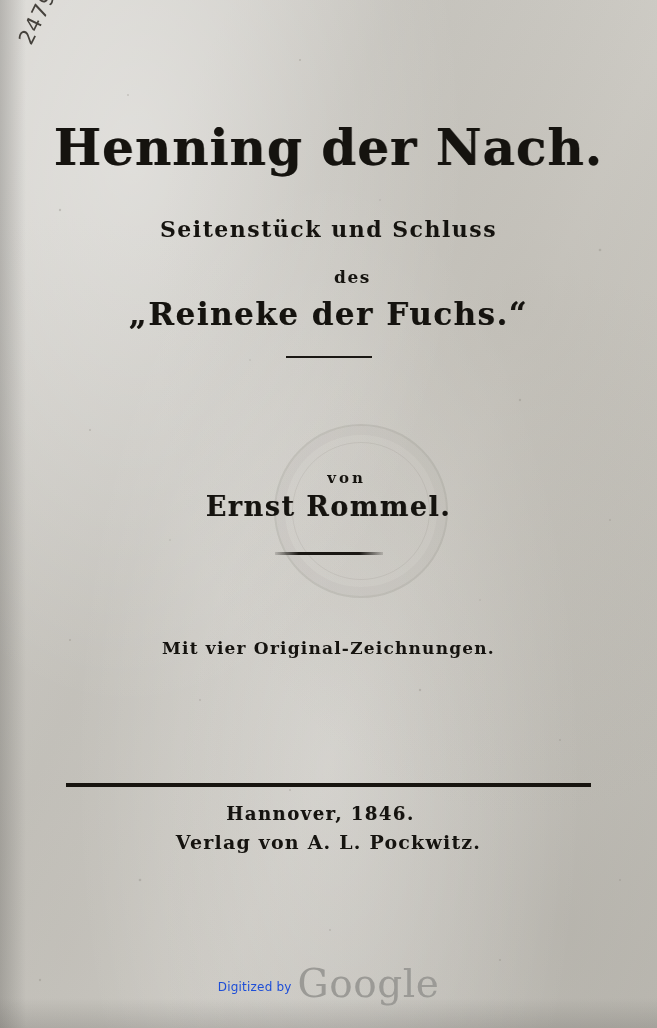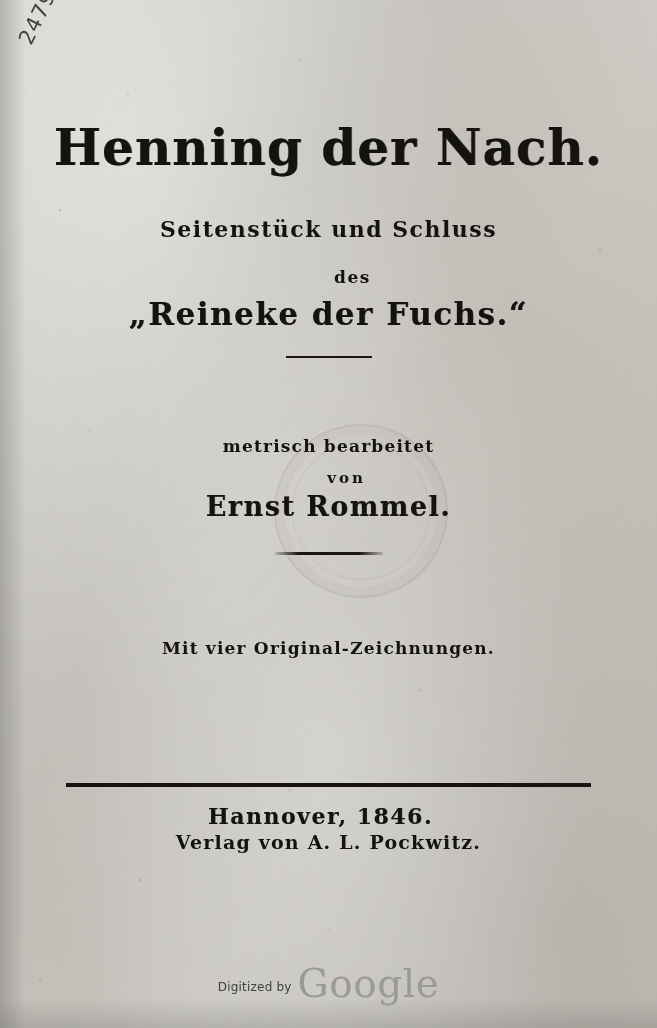--- a/index.html
+++ b/index.html
@@ -170,21 +170,21 @@
     left: 0; right: 0;
     top: 638px;
     font-size: 17px;
     letter-spacing: 1.2px;
   }
 
   .imprint-city {
     position: absolute;
     left: 0; right: 16px;
     top: 803px;
-    font-size: 22px;
+    font-size: 18px;
     letter-spacing: 1.5px;
     text-shadow: 0.4px 0 0 rgba(20,18,14,0.4);
   }
   .imprint-pub {
     position: absolute;
     left: 0; right: 0;
     top: 831px;
     font-size: 19px;
     letter-spacing: 1.2px;
   }
@@ -213,21 +213,21 @@
   .google-watermark {
     position: absolute;
     left: 0; right: 0;
     bottom: 22px;
     text-align: center;
     pointer-events: none;
   }
   .google-watermark .dig {
     font-family: "DejaVu Sans", sans-serif;
     font-size: 12px;
-    color: #404040;
+    color: #1d4ed8;
     vertical-align: 6px;
     letter-spacing: 0.2px;
     margin-top: 43px;
   }
   .google-watermark .goo {
     font-family: "DejaVu Serif", serif;
     font-size: 39px;
     color: #9b9a96;
     letter-spacing: 0.5px;
     margin-left: 6px;
@@ -277,21 +277,20 @@
     <div class="shelfmark">24796!</div>
 
     <div class="title-main fraktur">Henning der Nach.</div>
 
     <div class="subtitle-1 fraktur">Seitenstück und Schluss</div>
     <div class="subtitle-des fraktur">des</div>
     <div class="subtitle-work fraktur">„Reineke der Fuchs.“</div>
 
     <div class="rule-short rule-1"></div>
 
-    <div class="line-metrisch fraktur">metrisch bearbeitet</div>
     <div class="line-von fraktur">von</div>
     <div class="line-author fraktur">Ernst Rommel.</div>
 
     <div class="rule-short rule-2"></div>
 
     <div class="line-illus fraktur">Mit vier Original-Zeichnungen.</div>
 
     <div class="rule-long"></div>
 
     <div class="imprint-city fraktur">Hannover, 1846.</div>

